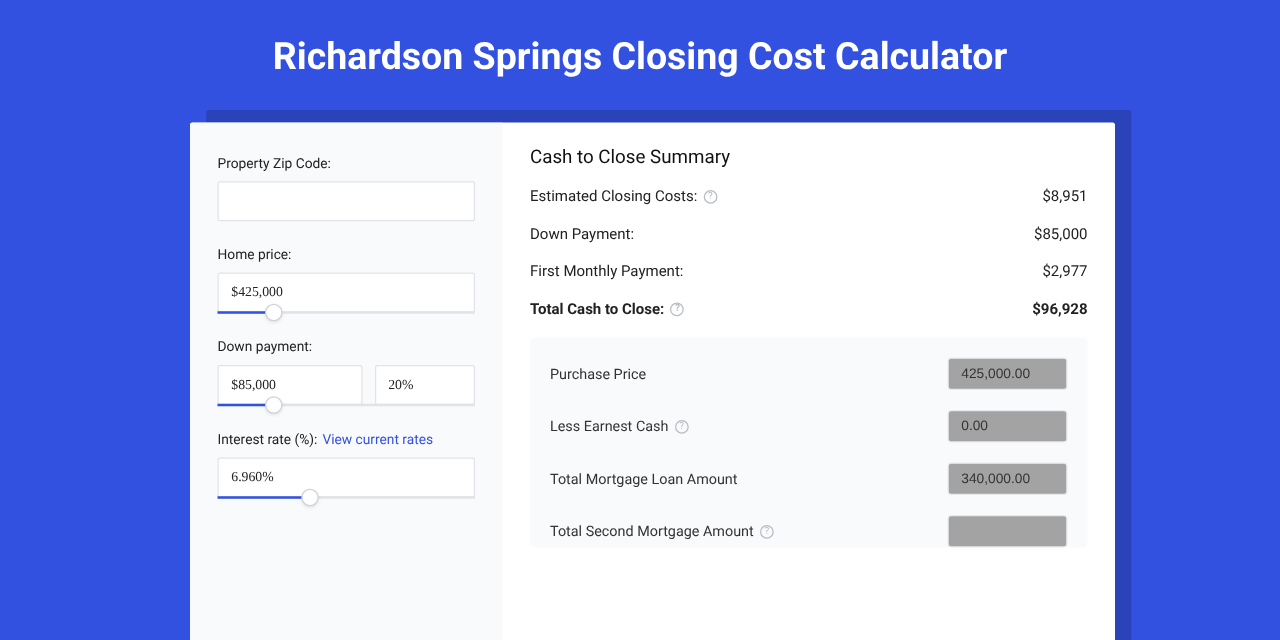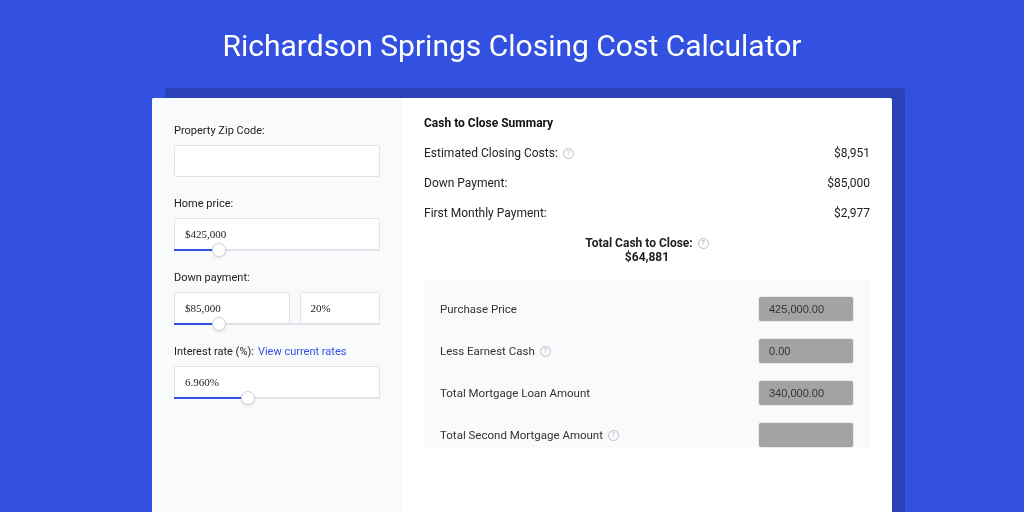--- a/index.html
+++ b/index.html
@@ -7,21 +7,21 @@
     font-family: -apple-system, BlinkMacSystemFont, "Segoe UI", Roboto, Arial, sans-serif;
     background: #3351e0;
     width: 1024px;
     height: 512px;
     overflow: hidden;
     position: relative;
   }
   .page-title {
     color: #fff;
     font-size: 30px;
-    font-weight: 400;
+    font-weight: 700;
     text-align: center;
     padding: 28px 0 20px 0;
   }
   .shadow-card {
     position: absolute;
     top: 88px;
     left: 165px;
     width: 740px;
     height: 440px;
     background: #2b43b8;
@@ -89,34 +89,34 @@
     height: 14px;
     background: #fff;
     border: 1px solid #d0d2d8;
     border-radius: 50%;
     transform: translateX(-50%);
     box-shadow: 0 1px 3px rgba(0,0,0,0.1);
   }
   .link { color: #3351e0; text-decoration: none; font-size: 11px; }
   .label-row { display: flex; align-items: center; gap: 4px; margin-bottom: 8px; }
   .section-title {
-    font-size: 12px;
-    font-weight: 700;
+    font-size: 15px;
+    font-weight: 400;
     color: #111;
     margin-bottom: 16px;
   }
   .sum-row {
     display: flex;
     justify-content: space-between;
     align-items: center;
     margin-bottom: 16px;
     font-size: 12px;
     color: #222;
   }
-  .sum-row.bold { font-weight: 700; flex-direction: column; }
+  .sum-row.bold { font-weight: 700; }
   .sum-label { display: flex; align-items: center; gap: 5px; }
   .info-icon {
     width: 11px;
     height: 11px;
     border: 1px solid #b8bcc5;
     border-radius: 50%;
     display: inline-flex;
     align-items: center;
     justify-content: center;
     font-size: 8px;
@@ -222,21 +222,21 @@
           <div class="sum-label">
             <span>First Monthly Payment:</span>
           </div>
           <div>$2,977</div>
         </div>
         <div class="sum-row bold">
           <div class="sum-label">
             <span>Total Cash to Close:</span>
             <span class="info-icon">?</span>
           </div>
-          <div>$64,881</div>
+          <div>$96,928</div>
         </div>
       </div>
 
     <div class="worksheet">
       <div id="worksheet-rows">
           <div class="ws-row">
             <div class="ws-label">
               <span>Purchase Price</span>
             </div>
             <input class="ws-input" value="425,000.00" style="">

